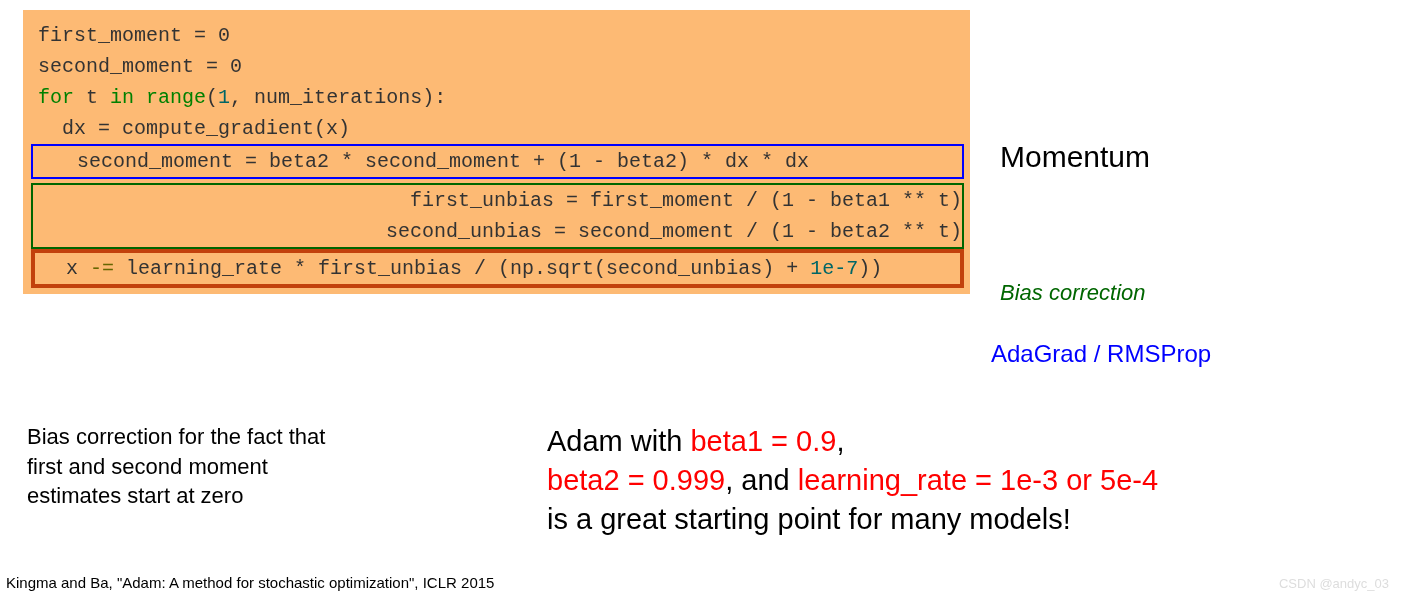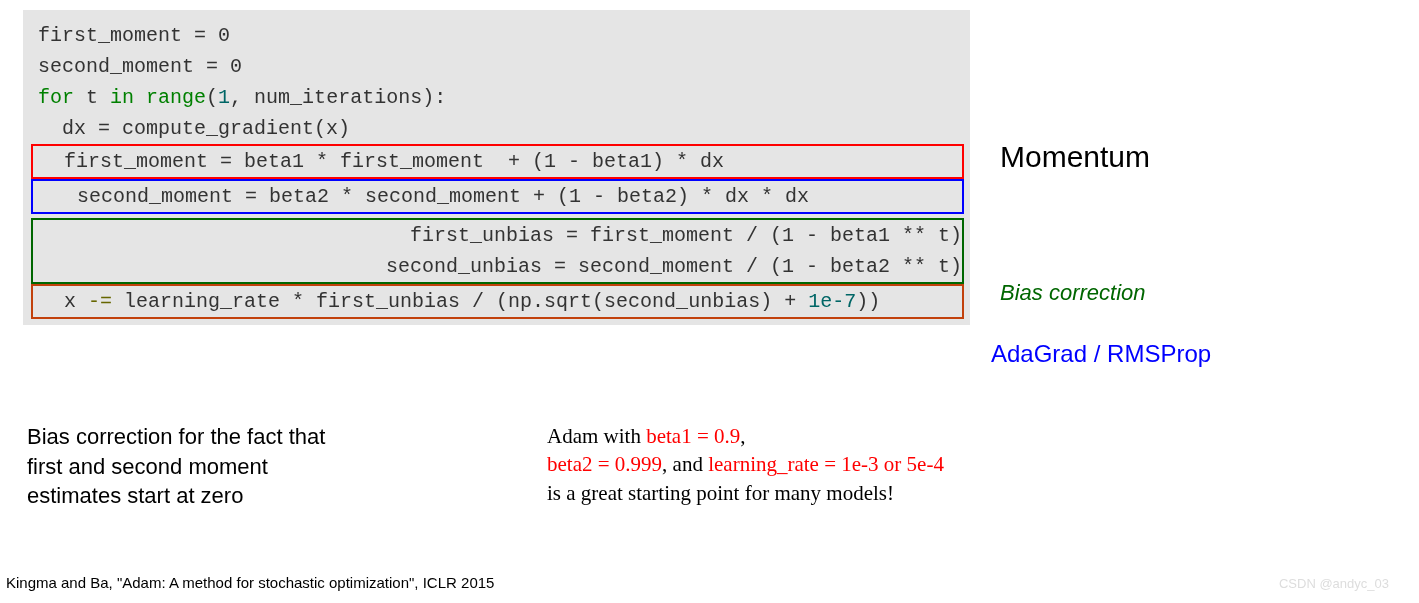--- a/index.html
+++ b/index.html
@@ -12,21 +12,21 @@
       width: 1419px;
       height: 603px;
       background: #ffffff;
       position: relative;
     }
     .code-block {
       position: absolute;
       top: 10px;
       left: 23px;
       width: 947px;
-      background: #e5e5e5;
+      background: #fdba74;
       padding: 10px 0 6px 0;
       font-family: 'Courier New', monospace;
       font-size: 20px;
       line-height: 1.55;
     }
     .code-line {
       white-space: pre;
       padding-left: 15px;
       color: #333;
     }
@@ -45,21 +45,21 @@
       margin: 0 6px 4px 8px;
       padding-left: 20px;
     }
     .boxed-green {
       border: 2px solid #006600;
       margin: 0 6px 0 8px;
       padding-left: 7px;
       text-align: right;
     }
     .boxed-blue2 {
-      border: 2px solid #c2410c;
+      border: 4px solid #c2410c;
       margin: 0 6px 0 8px;
       padding-left: 7px;
     }
     .label-momentum {
       position: absolute;
       top: 140px;
       left: 1000px;
       color: #000000;
       font-size: 30px;
     }
@@ -85,24 +85,23 @@
       color: #000;
       font-size: 22px;
       line-height: 1.35;
       width: 460px;
     }
     .note-right {
       position: absolute;
       top: 422px;
       left: 547px;
       color: #000;
-      font-size: 21px;
+      font-size: 29px;
       line-height: 1.35;
       width: 700px;
-      font-family: Liberation Serif, serif;
     }
     .red-span { color: #ff0000; }
     .citation {
       position: absolute;
       bottom: 12px;
       left: 6px;
       font-size: 15px;
       color: #000;
     }
     .watermark {
@@ -114,21 +113,20 @@
     }
   </style>
 </head>
 <body>
 
 <div class="code-block">
   <div class="code-line">first_moment = 0</div>
   <div class="code-line">second_moment = 0</div>
   <div class="code-line"><span class="kw-for">for</span><span> t </span><span class="kw-in">in</span><span> </span><span class="fn-range">range</span><span>(</span><span class="num">1</span><span>, num_iterations):</span></div>
   <div class="code-line">  dx = compute_gradient(x)</div>
-  <div class="code-line boxed-red">  first_moment = beta1 * first_moment  + (1 - beta1) * dx</div>
   <div class="code-line boxed-blue1">  second_moment = beta2 * second_moment + (1 - beta2) * dx * dx</div>
   <div class="boxed-green">
     <div class="code-line" style="padding-left:0">  first_unbias = first_moment / (1 - beta1 ** t)</div>
     <div class="code-line" style="padding-left:0">  second_unbias = second_moment / (1 - beta2 ** t)</div>
   </div>
   <div class="code-line boxed-blue2"><span>  x </span><span class="op-minus-eq">-=</span><span> learning_rate * first_unbias / (np.sqrt(second_unbias) + </span><span class="num">1e-7</span><span>))</span></div>
 </div>
 
 <div class="label-momentum">Momentum</div>
 <div class="label-bias">Bias correction</div>

